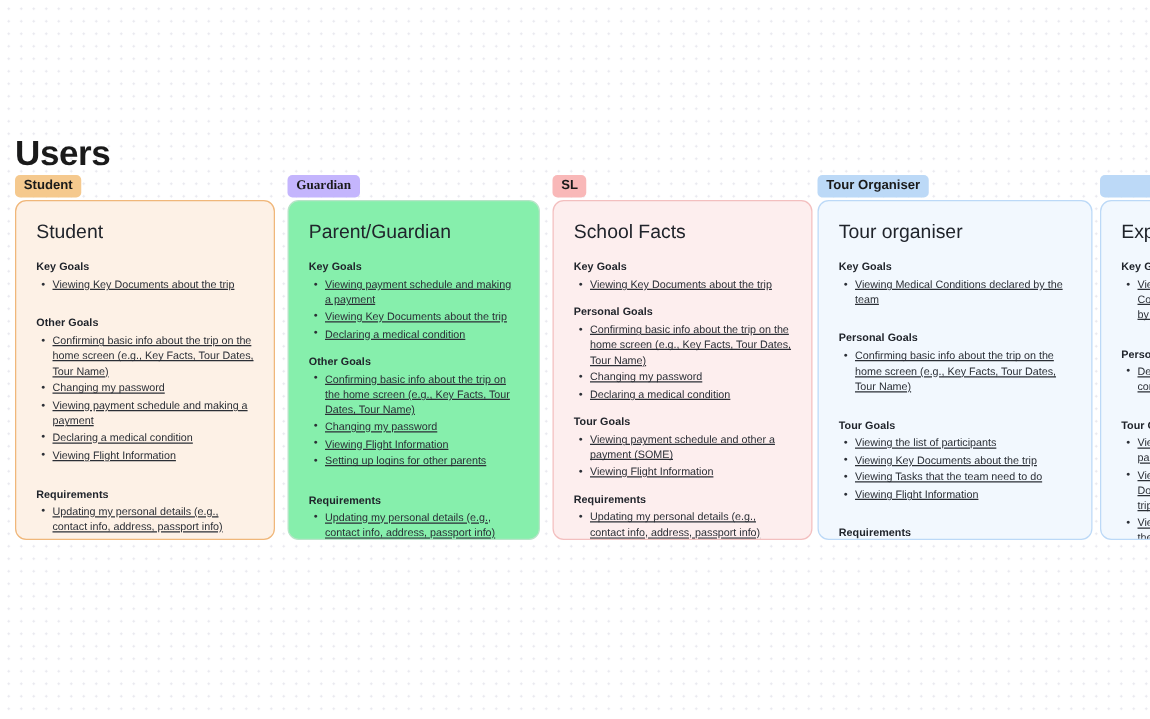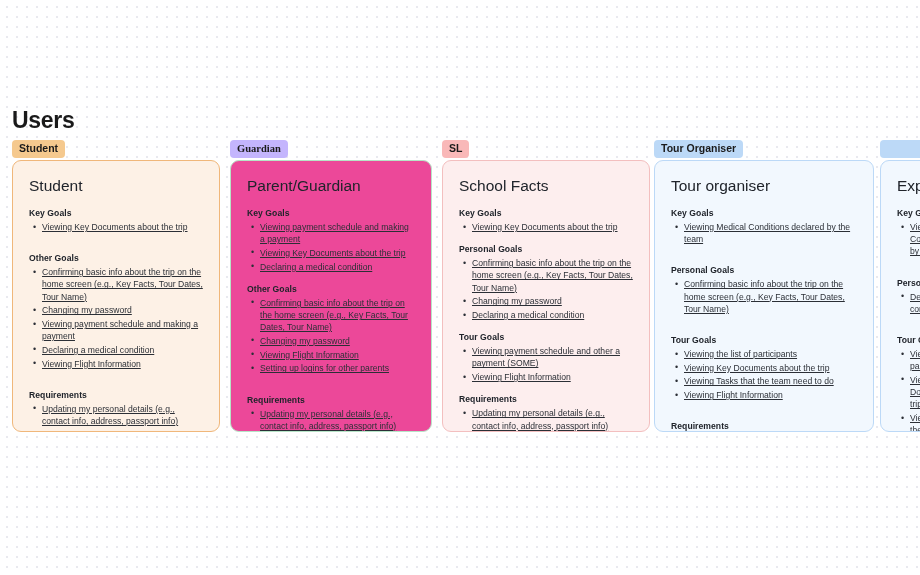--- a/index.html
+++ b/index.html
@@ -24,21 +24,21 @@
     left: 0;
     top: 0;
     width: 920px;
     height: 575px;
   }
 
   #page-title {
     position: absolute;
     left: 12px;
     top: 107px;
-    font-size: 23px;
+    font-size: 28px;
     font-weight: bold;
     color: #1a1a1a;
     letter-spacing: -0.3px;
   }
 
   .column {
     position: absolute;
     top: 138px;
   }
 
@@ -151,21 +151,21 @@
             </ul>
           </div>
           <div class="sec">
             <div class="sec-head">Requirements</div>
             <ul class="bullets">
               <li>Updating my personal details (e.g., contact info, address, passport info)</li>
               <li>Medical consent for myself</li>
             </ul>
           </div>
         </div></div>
-      <div class="column" id="col-guardian"><div class="tag" style="background-color: #c4b5fd; color: rgb(26, 26, 26); font-family: Liberation Serif, serif;">Guardian</div><div class="card" style="background-color: #ec4899; border-color: rgb(183, 228, 199);">
+      <div class="column" id="col-guardian"><div class="tag" style="background-color: #c4b5fd; color: rgb(26, 26, 26); font-family: Liberation Serif, serif;">Guardian</div><div class="card" style="background-color: #86efac; border-color: rgb(183, 228, 199);">
           <div class="card-title">Parent/Guardian</div>
           <div class="sec">
             <div class="sec-head">Key Goals</div>
             <ul class="bullets">
               <li>Viewing payment schedule and making a payment</li>
               <li>Viewing Key Documents about the trip</li>
               <li>Declaring a medical condition</li>
             </ul>
           </div>
           <div class="sec gap">

